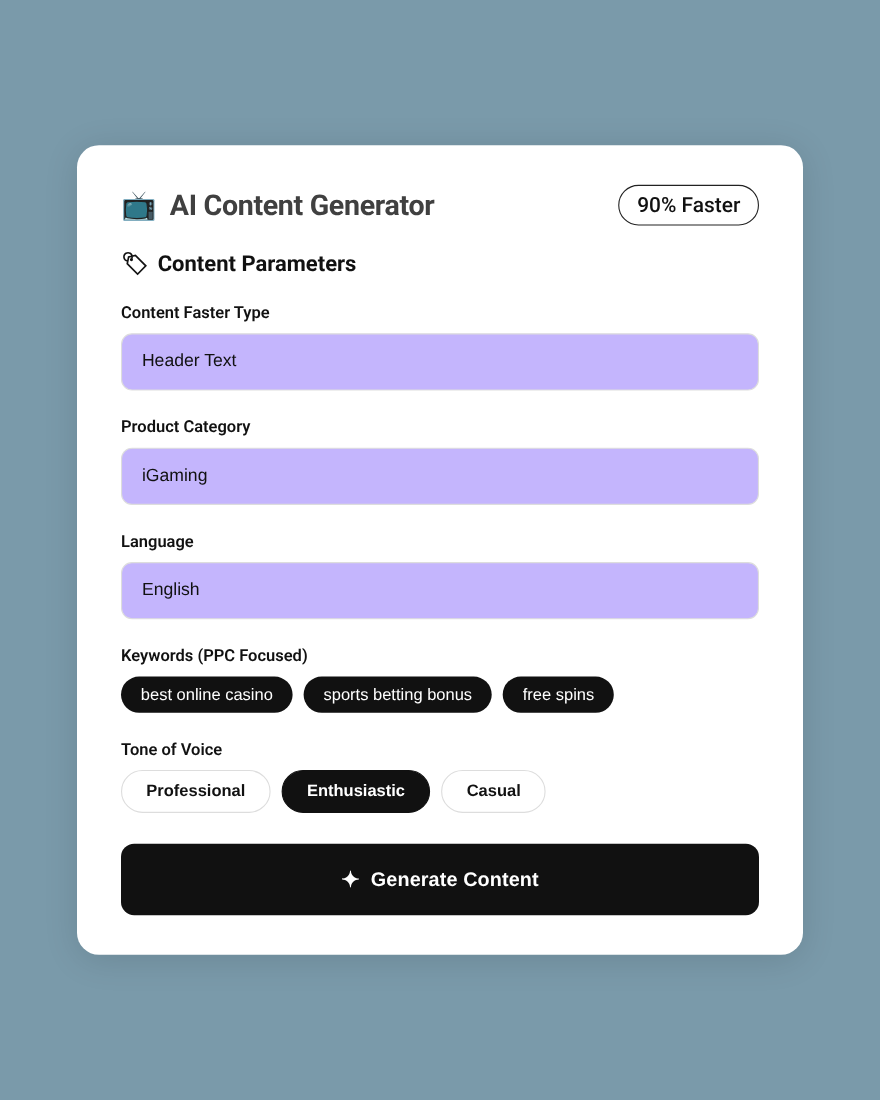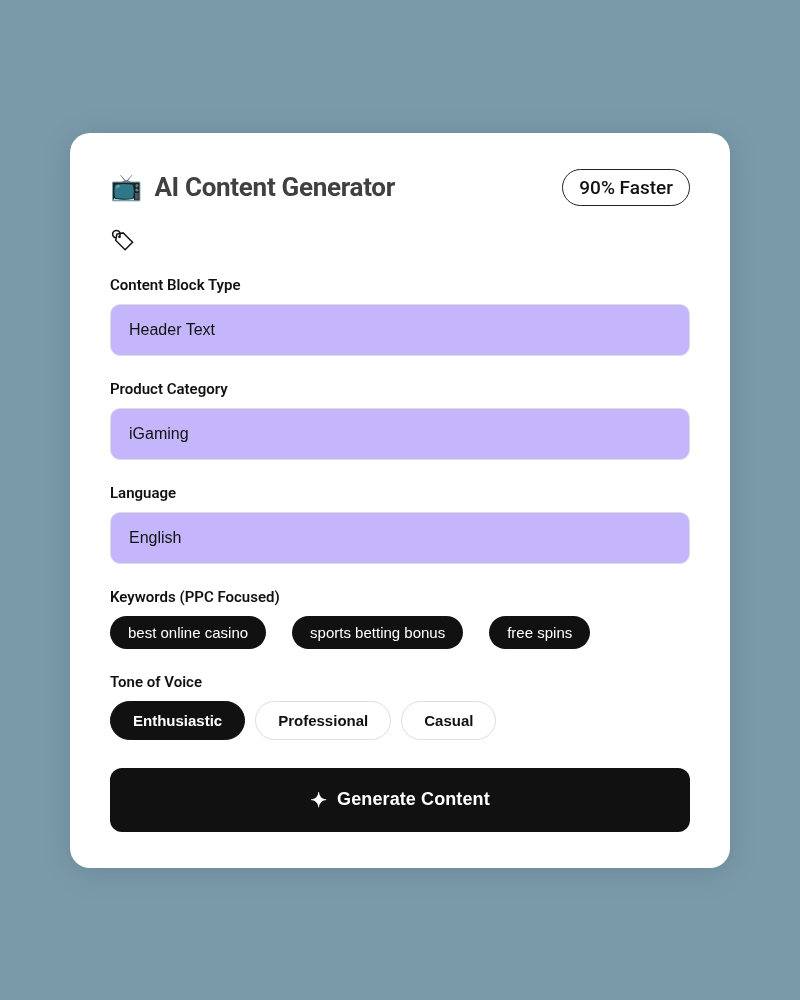--- a/index.html
+++ b/index.html
@@ -98,21 +98,21 @@
       cursor: pointer;
     }
 
     .keywords-group {
       margin-bottom: 24px;
     }
 
     .keywords-chips {
       display: flex;
       flex-wrap: wrap;
-      gap: 26px;
+      gap: 10px;
       margin-top: 10px;
     }
 
     .keyword-chip {
       background: #111111;
       color: #ffffff;
       border-radius: 50px;
       padding: 8px 18px;
       font-size: 15px;
       font-weight: 500;
@@ -177,24 +177,25 @@
   <div class="app-header">
     <div class="app-title-group">
       <span class="tv-icon">📺</span>
       <span class="app-title">AI Content Generator</span>
     </div>
     <span class="badge">90% Faster</span>
   </div>
 
   <div class="section-title">
     <span class="tag-icon">🏷</span>
+    <span>Content Parameters</span>
   </div>
 
   <div class="field-group">
-    <div class="field-label">Content Block Type</div>
+    <div class="field-label">Content Faster Type</div>
     <input class="field-input" type="text" value="Header Text" style="">
   </div>
 
   <div class="field-group">
     <div class="field-label">Product Category</div>
     <input class="field-input" type="text" value="iGaming" style="">
   </div>
 
   <div class="field-group">
     <div class="field-label">Language</div>
@@ -207,22 +208,22 @@
     <div class="keywords-chips">
       <button class="keyword-chip">best online casino</button>
       <button class="keyword-chip">sports betting bonus</button>
       <button class="keyword-chip">free spins</button>
     </div>
   </div>
 
   <div class="tone-group">
     <div class="field-label">Tone of Voice</div>
     <div class="tone-chips">
+      <button class="tone-chip">Professional</button>
       <button class="tone-chip active">Enthusiastic</button>
-      <button class="tone-chip">Professional</button>
       <button class="tone-chip">Casual</button>
     </div>
   </div>
 
   <button class="generate-btn">
     <span class="spark-icon">✦</span>
     <span>Generate Content</span>
   </button>
 
 </div>

